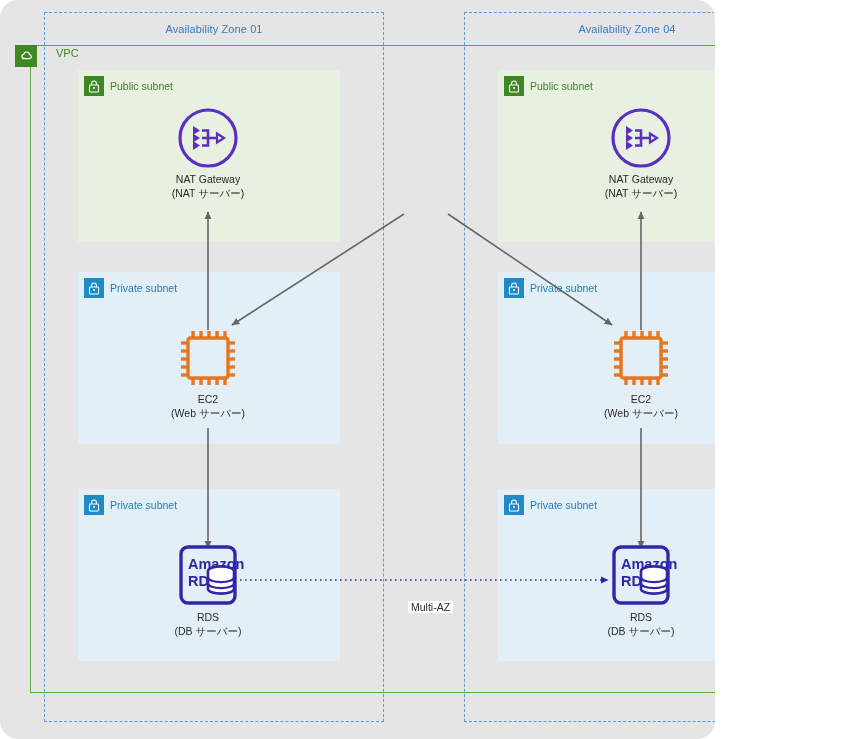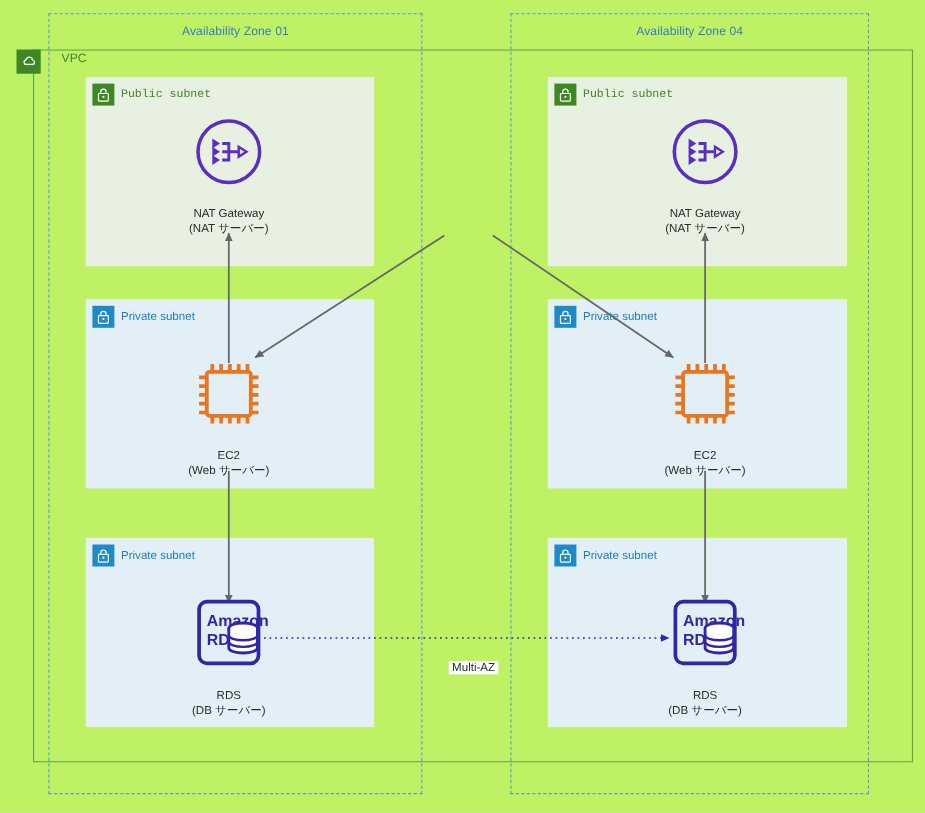--- a/index.html
+++ b/index.html
@@ -6,24 +6,25 @@
     margin: 0;
     padding: 0;
     background: #ffffff;
   }
   body {
     font-family: "Liberation Sans", "DejaVu Sans", sans-serif;
     -webkit-font-smoothing: antialiased;
   }
   #canvas {
     position: relative;
-    width: 841px;
+    width: 715px;
     height: 739px;
-    background: #bef264;
+    background: #e5e5e5;
     overflow: hidden;
+    border-radius: 18px;
   }
 
   
   .az-box {
     position: absolute;
     border: 1.5px dashed #5B9BD5;
     background: transparent;
     box-sizing: border-box;
   }
   .az-title {
@@ -81,37 +82,37 @@
   .subnet-badge.public  { background: #3F8624; }
   .subnet-badge.private { background: #1E8BC8; }
 
   .subnet-label {
     position: absolute;
     left: 32px;
     top: 9px;
     font-size: 10.5px;
     line-height: 14px;
   }
-  .subnet-label.public  { color: #3F8624; font-family: Liberation Mono, monospace; }
+  .subnet-label.public  { color: #3F8624; }
   .subnet-label.private { color: #1E7EB8; }
 
   
   .node {
     position: absolute;
     width: 120px;
     text-align: center;
   }
   .node-icon {
     height: 66px;
     display: flex;
     align-items: center;
     justify-content: center;
   }
   .node-label {
-    margin-top: 17px;
+    margin-top: 2px;
     font-size: 10.5px;
     line-height: 13.5px;
     color: #2a2a2a;
     white-space: pre-line;
   }
 
   
   #wires {
     position: absolute;
     left: 0;

